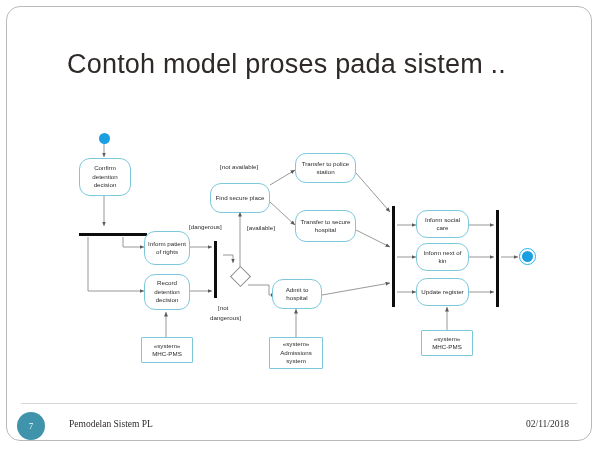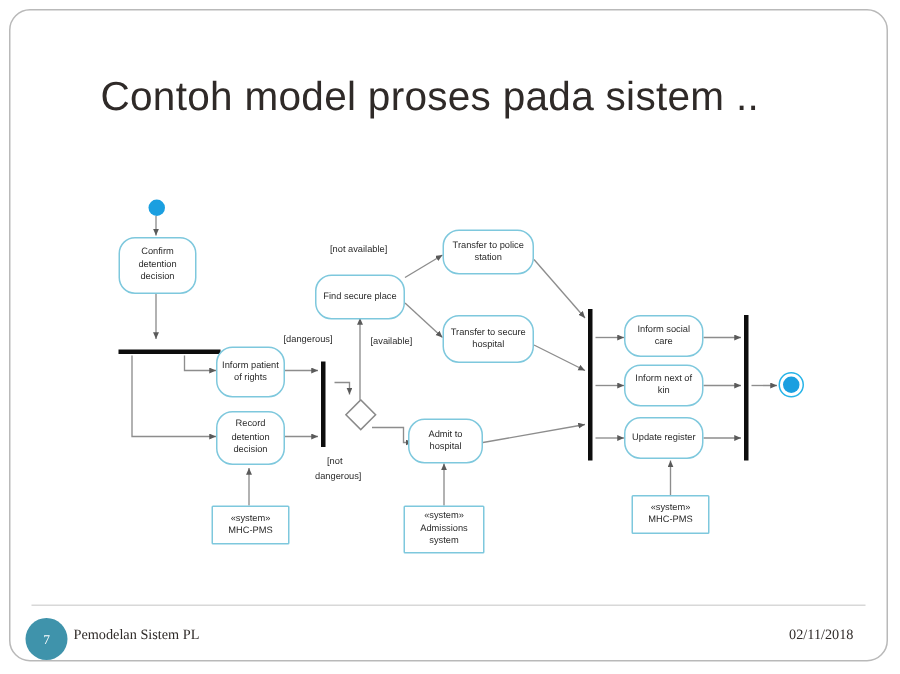--- a/index.html
+++ b/index.html
@@ -35,21 +35,21 @@
 
   .diamond{position:absolute;width:15px;height:15px;background:#ffffff;
         border:1px solid #8a8a8a;transform:rotate(45deg);box-sizing:border-box;}
 
   .footer-line{position:absolute;left:14px;top:396px;width:556px;height:1px;
         background:#d8d8d8;}
   .pagecircle{position:absolute;left:10px;top:405px;width:28px;height:28px;
         border-radius:50%;background:#3f93ab;color:#ffffff;font-size:9px;
         display:flex;align-items:center;justify-content:center;
         font-family:"Liberation Serif",serif;}
-  .footer-text{position:absolute;left:42px;top:412px;font-size:9.5px;color:#2f2a28;
+  .footer-text{position:absolute;left:62px;top:412px;font-size:9.5px;color:#2f2a28;
         font-family:"Liberation Serif",serif;}
   .footer-date{position:absolute;right:22px;top:412px;font-size:9.5px;color:#2f2a28;
         font-family:"Liberation Serif",serif;}
 </style>
 </head>
 <body>
 
 <div class="slide">
 
   <div class="title">Contoh model proses pada sistem ..</div>

